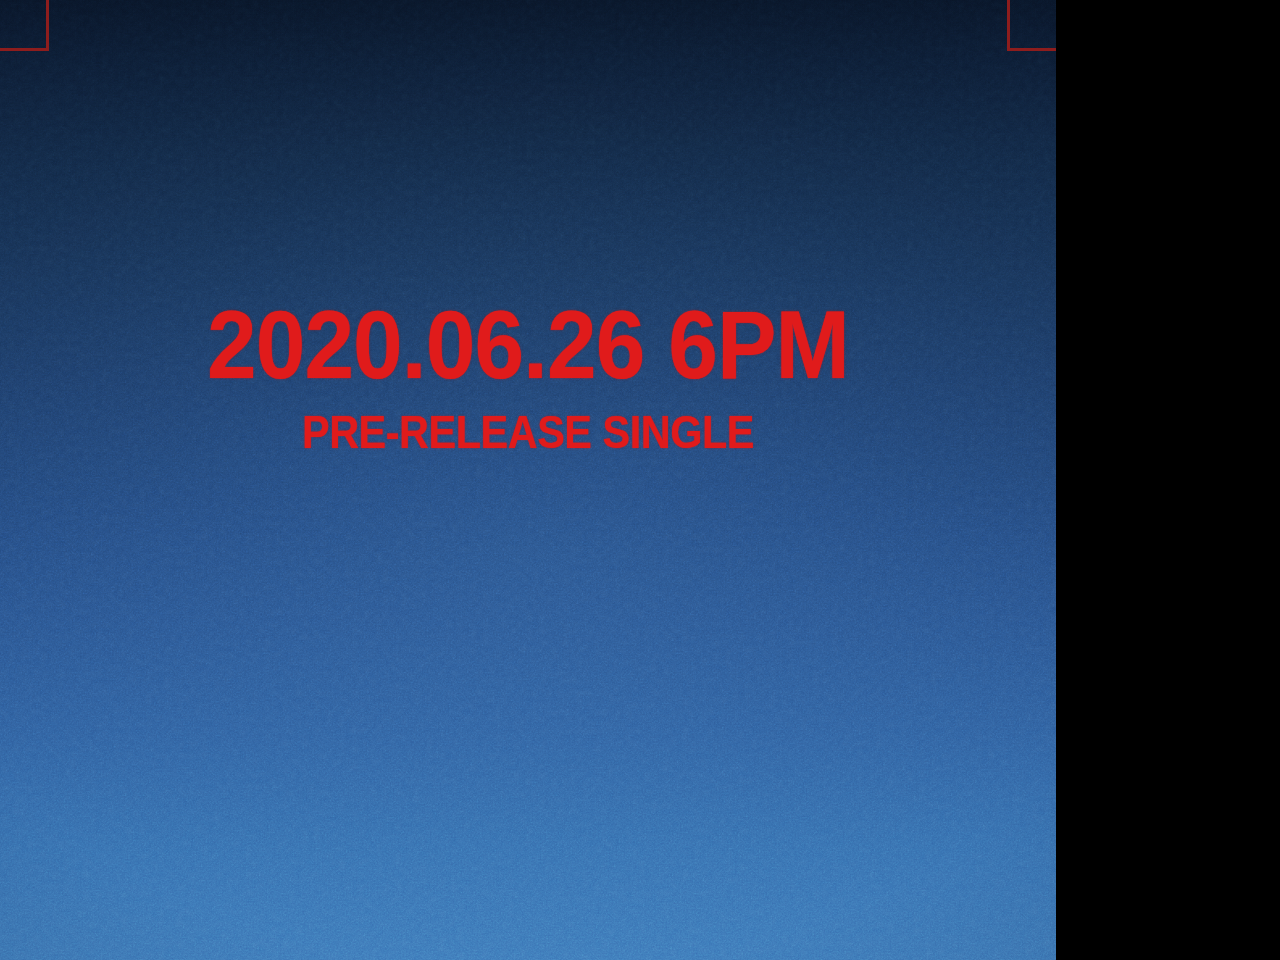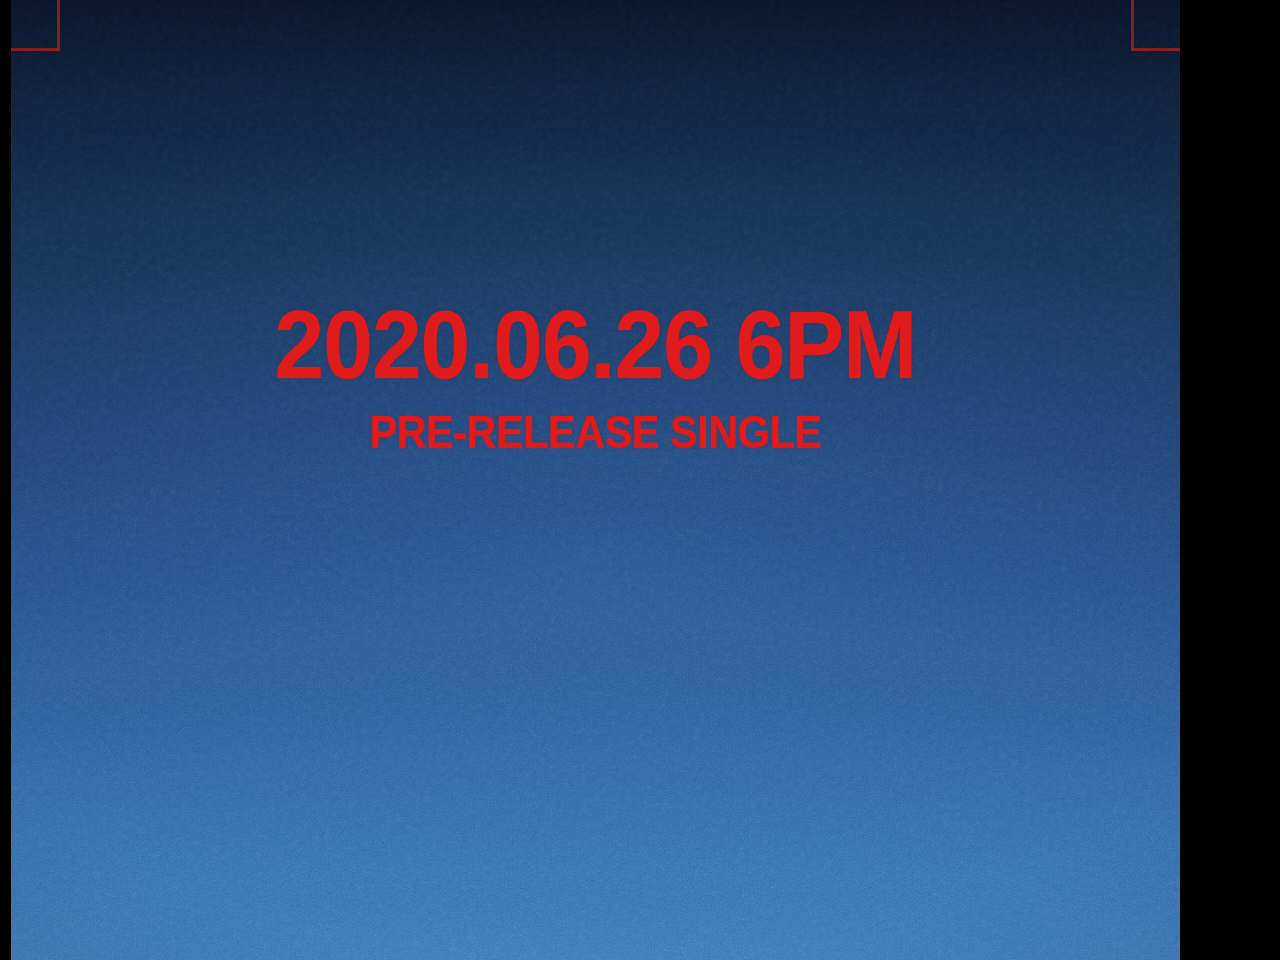--- a/index.html
+++ b/index.html
@@ -6,25 +6,24 @@
 
   html, body {
     width: 1280px;
     height: 960px;
     overflow: hidden;
     background: #000;
   }
 
   #poster {
     position: relative;
-    width: 1169px;
+    width: 1056px;
     height: 960px;
     overflow: hidden;
     font-family: "Liberation Sans", sans-serif;
-    margin-left: 11px;
   }
 
   
   .bg-gradient {
     position: absolute;
     inset: 0;
     background: linear-gradient(
       to bottom,
       #091527 0%,
       #0c1c33 6%,

